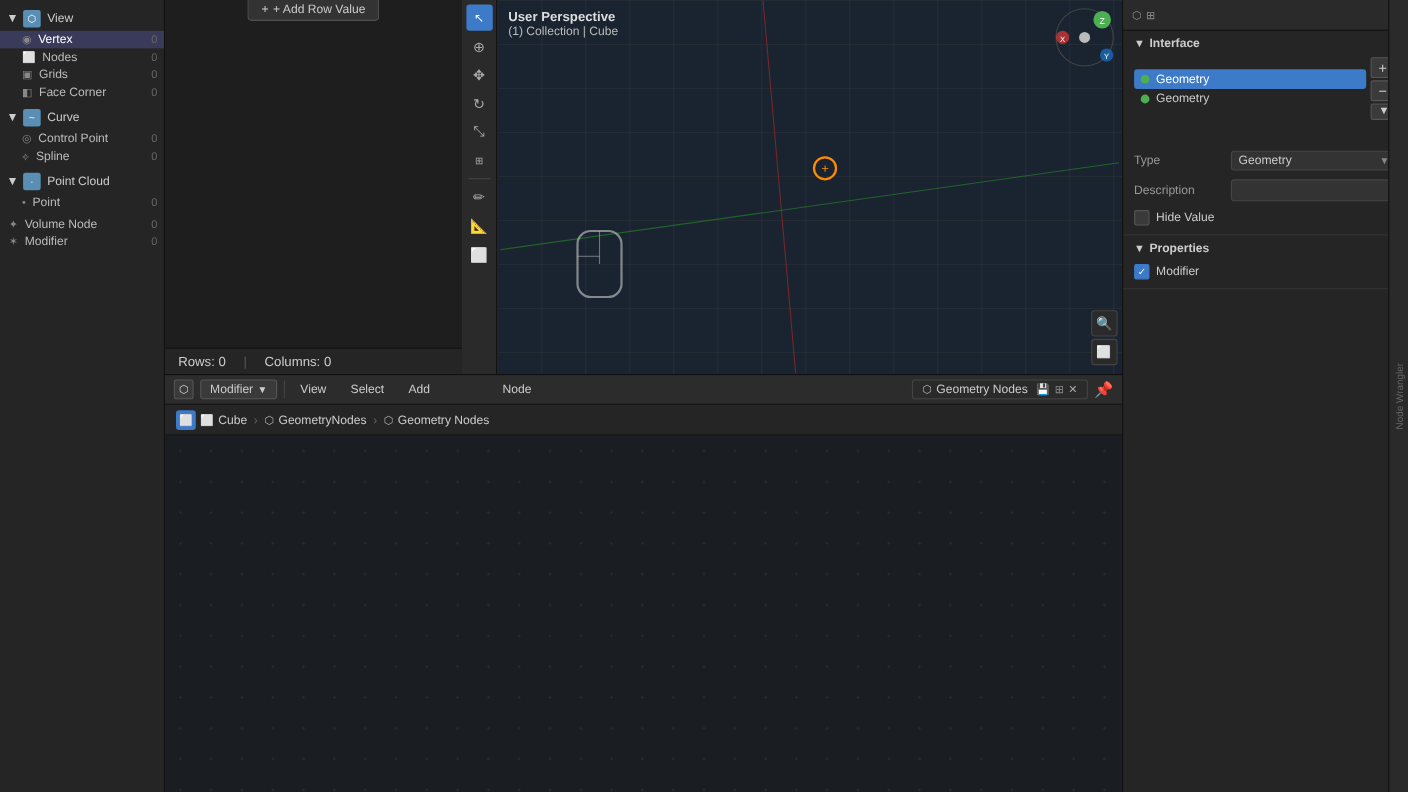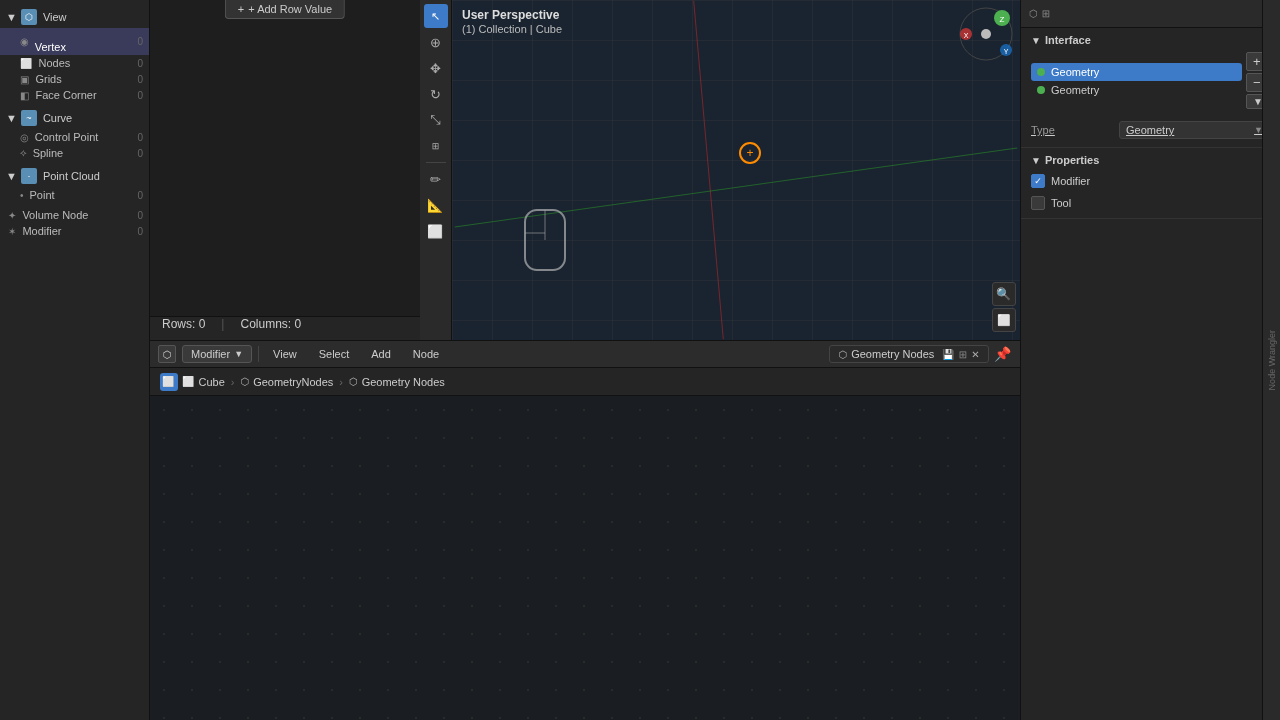--- a/index.html
+++ b/index.html
@@ -7,21 +7,21 @@
 
     
     #left-panel { width: 150px; background: #252525; border-right: 1px solid #111; display: flex; flex-direction: column; overflow-y: auto; padding: 4px 0; }
     .tree-section { padding: 2px 0; }
     .tree-section-header { display: flex; align-items: center; padding: 3px 6px; cursor: pointer; color: #ccc; font-size: 11px; }
     .tree-section-header .section-icon { margin-right: 4px; }
     .tree-item { display: flex; align-items: center; padding: 2px 6px 2px 20px; cursor: pointer; color: #bbb; font-size: 11px; }
     .tree-item .item-icon { margin-right: 6px; color: #888; font-size: 10px; }
     .tree-item .item-count { margin-left: auto; color: #666; font-size: 10px; }
     .tree-item.active { background: #3a3a5a; }
-    .tree-item.active .item-label { color: #fff; margin-top: 11px; }
+    .tree-item.active .item-label { color: #fff; }
 
     
     #center-area { flex: 1; display: flex; flex-direction: column; }
     .toolbar-btn { background: #3a3a3a; border: 1px solid #555; color: #ccc; padding: 2px 8px; font-size: 11px; cursor: pointer; border-radius: 3px; display: flex; align-items: center; gap: 4px; }
     .breadcrumb-item { color: #ccc; font-size: 11px; cursor: pointer; }
     .breadcrumb-sep { color: #666; font-size: 11px; margin: 0 2px; }
 
     
     #node-editor { flex: 1; background: #1a1e22; position: relative; overflow: hidden; }
     #node-editor-bg { position: absolute; inset: 0; background-image: radial-gradient(circle, #2a2a2a 1px, transparent 1px); background-size: 28px 28px; }
@@ -150,21 +150,21 @@
           <div style="position:absolute; top:0; left:50%; transform:translateX(-50%); z-index:10;">
             <div style="background:#333; border:1px solid #555; border-top:none; color:#ccc; padding:3px 12px; font-size:11px; cursor:pointer; border-radius:0 0 4px 4px; display:flex; align-items:center; gap:4px;">
               <span>+</span>
               <span>+ Add Row Value</span>
             </div>
           </div>
 
           <div style="flex:1; display:flex; align-items:center; justify-content:center;">
           </div>
 
-          <div style="height:24px; background:#252525; display:flex; padding:0 12px; gap:16px; border-top:1px solid #111;">
+          <div style="height:24px; background:#252525; display:flex; align-items:center; padding:0 12px; gap:16px; border-top:1px solid #111;">
             <span>Rows: 0</span>
             <span style="color:#555;">|</span>
             <span>Columns: 0</span>
           </div>
         </div>
 
         <div style="width:600px; height:340px; position:relative; background:#1a2430; overflow:hidden; flex-shrink:0;">
 
           <div id="vp-tools" style="position:absolute; left:0; top:0; bottom:0; width:32px; background:#2a2a2a; display:flex; flex-direction:column; align-items:center; padding:4px 0; gap:2px; border-right:1px solid #111; z-index:5;">
             <div class="vp-tool active" style="font-size:11px;">↖</div>
@@ -241,21 +241,21 @@
           <div style="width:1px;height:16px;background:#444;"></div>
           <div class="toolbar-btn" style="background:transparent;border:none;">
               <span>View</span>
             </div>
           <div class="toolbar-btn" style="background:transparent;border:none;">
               <span>Select</span>
             </div>
           <div class="toolbar-btn" style="background:transparent;border:none;">
               <span>Add</span>
             </div>
-          <div class="toolbar-btn" style="background:transparent;border:none;">
+          <div class="toolbar-btn" style="background:transparent;border:none;margin-left:44px;">
               <span>Node</span>
             </div>
           <div style="flex:1;"></div>
 
           <div style="display:flex;align-items:center;gap:4px;background:#2a2a2a;border:1px solid #444;border-radius:3px;padding:2px 8px;">
             <span style="font-size:10px;color:#aaa;">⬡</span>
             <span style="font-size:11px;color:#ccc;">Geometry Nodes</span>
             <span style="font-size:10px;color:#888;margin-left:4px;">💾</span>
             <span style="font-size:10px;color:#888;">⊞</span>
             <span style="font-size:10px;color:#aaa;">✕</span>
@@ -323,48 +323,52 @@
                 <span class="item-label">Geometry</span>
               </div>
             </div>
             <div style="display:flex;flex-direction:column;gap:2px;flex-shrink:0;">
               <div class="iface-btn">+</div>
               <div class="iface-btn">−</div>
               <div class="iface-btn" style="font-size:10px;">▼</div>
             </div>
           </div>
 
-          <div class="prop-row" style="margin-top:6px;text-decoration:underline;">
+          <div class="prop-row" style="margin-top:22px;">
             <span class="prop-label">Type</span>
             <div class="prop-value">
               <span>Geometry</span>
               <span class="chevron">▼</span>
             </div>
           </div>
 
-
+          <div class="prop-row">
+            <span class="prop-label">Description</span>
+            <div class="prop-textarea" style="flex:1;background:#333;border:1px solid #444;border-radius:3px;height:20px;"></div>
+          </div>
+
+          <div class="checkbox-row">
+            <div class="checkbox-box"></div>
+            <span class="checkbox-label">Hide Value</span>
+          </div>
         </div>
       </div>
 
       <div class="right-section">
         <div class="right-section-header">
           <div style="display:flex;align-items:center;gap:4px;">
             <span style="font-size:10px;">▼</span>
             <span>Properties</span>
           </div>
         </div>
         <div class="right-section-content">
           <div class="checkbox-row">
             <div class="checkbox-box checked"></div>
             <span class="checkbox-label">Modifier</span>
           </div>
-          <div class="checkbox-row">
-            <div class="checkbox-box"></div>
-            <span class="checkbox-label">Tool</span>
-          </div>
         </div>
       </div>
 
       <div style="position:absolute; right:0; top:0; bottom:0; width:18px; background:#2a2a2a; display:flex; align-items:center; justify-content:center; border-left:1px solid #111;">
         <span style="writing-mode:vertical-rl; color:#666; font-size:9px; transform:rotate(180deg); white-space:nowrap;">Node Wrangler</span>
       </div>
 
     </div>
 
   </div>

